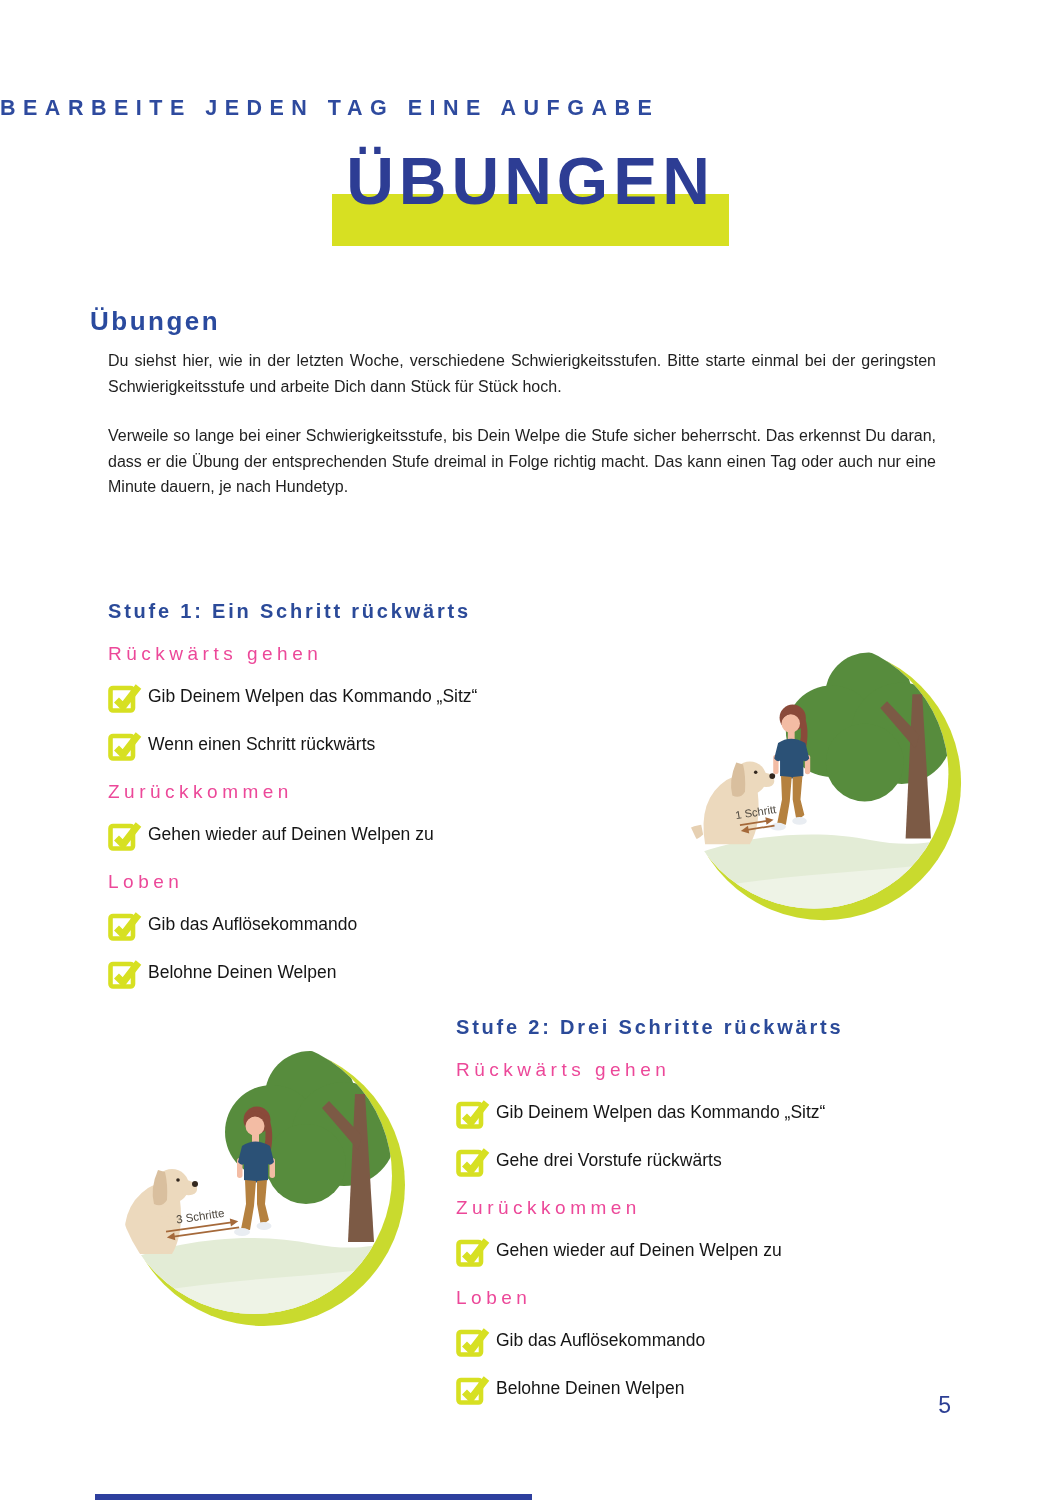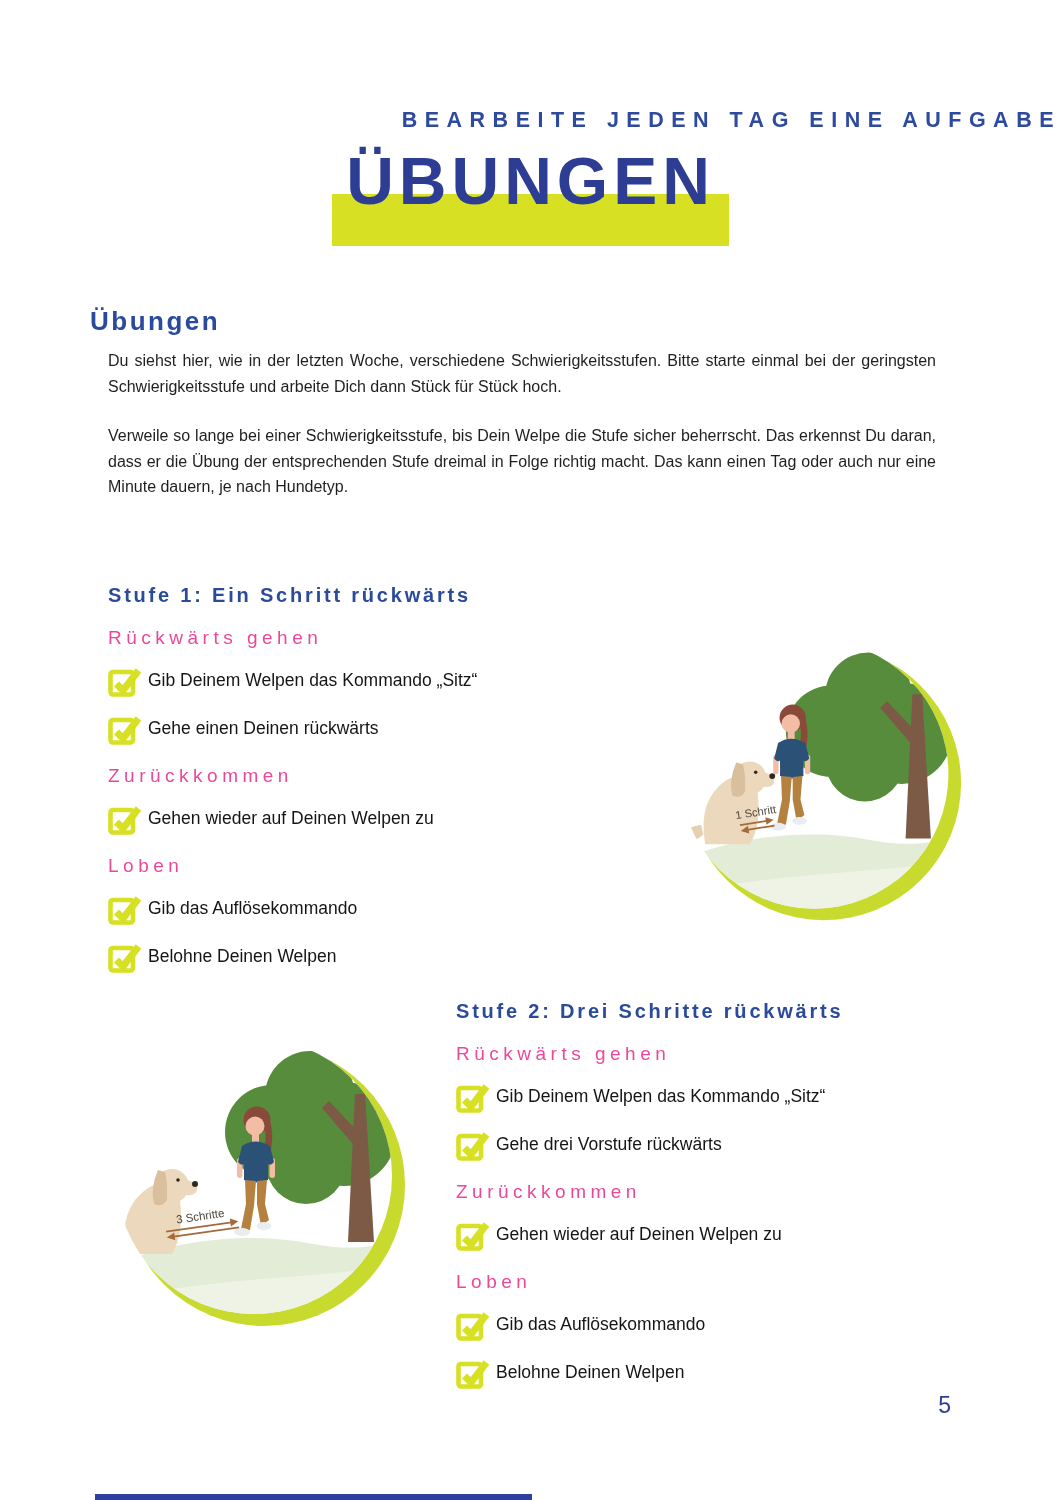--- a/index.html
+++ b/index.html
@@ -2,22 +2,22 @@
 <html><head>
 <meta charset="utf-8">
 <style>
   html,body { margin:0; padding:0; background:#ffffff; }
   .page {
     position:relative; width:1061px; height:1500px; background:#ffffff;
     font-family:"Liberation Sans", sans-serif; color:#1f1f1f; overflow:hidden;
   }
   
   .tagline {
-    position:absolute; top:108px; left:0; width:100%;
-    text-align:right; font-size:21.5px; font-weight:600;
+    position:absolute; top:96px; left:0; width:100%;
+    text-align:left; font-size:21.5px; font-weight:600;
     letter-spacing:7.5px; color:#2e4a9e;
   }
   .title-wrap {
     position:absolute; top:144px; left:0; width:100%; text-align:center;
   }
   .title-inner { position:relative; display:inline-block; }
   .title-highlight {
     position:absolute; left:-14px; right:-14px; top:50px; height:52px;
     background:#d7e022; z-index:0;
   }
@@ -29,21 +29,21 @@
   .intro-heading {
     position:absolute; left:90px; top:306px;
     font-size:26px; font-weight:700; letter-spacing:2.5px; color:#2a4a9e;
   }
   .intro-paragraphs {
     position:absolute; left:108px; top:348px; width:828px;
     font-size:16px; line-height:25.5px; text-align:justify; color:#1f1f1f;
   }
   .intro-paragraphs p { margin:0 0 24px 0; }
   
-  .stufe { position:absolute; }
+  .stufe { position:absolute;margin-top:16px; }
   .stufe1 { left:108px; top:584px; width:430px; }
   .stufe2 { left:456px; top:1000px; width:490px; }
   .stufe-heading {
     font-size:20px; font-weight:700; letter-spacing:2.8px; color:#2b4a99;
     margin:0 0 20px 0;
   }
   .group { margin-top:20px; }
   .group:first-of-type { margin-top:0; }
   .group-sub {
     font-size:19px; font-weight:500; letter-spacing:4.5px; color:#ec4899;
@@ -97,21 +97,21 @@
             <rect x="2.5" y="9" width="22.5" height="22.5" rx="2.5" fill="none" stroke="#d7e022" stroke-width="4.6"></rect>
             <path d="M8.5 21 L15 27.5 L30.5 7.5" fill="none" stroke="#d7e022" stroke-width="7"></path>
           </svg>
         <span class="check-label">Gib Deinem Welpen das Kommando „Sitz“</span>
       </div>
       <div class="check-row">
         <svg class="cb" viewBox="0 0 34 34">
             <rect x="2.5" y="9" width="22.5" height="22.5" rx="2.5" fill="none" stroke="#d7e022" stroke-width="4.6"></rect>
             <path d="M8.5 21 L15 27.5 L30.5 7.5" fill="none" stroke="#d7e022" stroke-width="7"></path>
           </svg>
-        <span class="check-label">Gehe einen Deinen rückwärts</span>
+        <span class="check-label">Wenn einen Schritt rückwärts</span>
       </div>
     </div>
 
     <div class="group">
       <div class="group-sub">Zurückkommen</div>
       <div class="check-row">
         <svg class="cb" viewBox="0 0 34 34">
             <rect x="2.5" y="9" width="22.5" height="22.5" rx="2.5" fill="none" stroke="#d7e022" stroke-width="4.6"></rect>
             <path d="M8.5 21 L15 27.5 L30.5 7.5" fill="none" stroke="#d7e022" stroke-width="7"></path>
           </svg>

